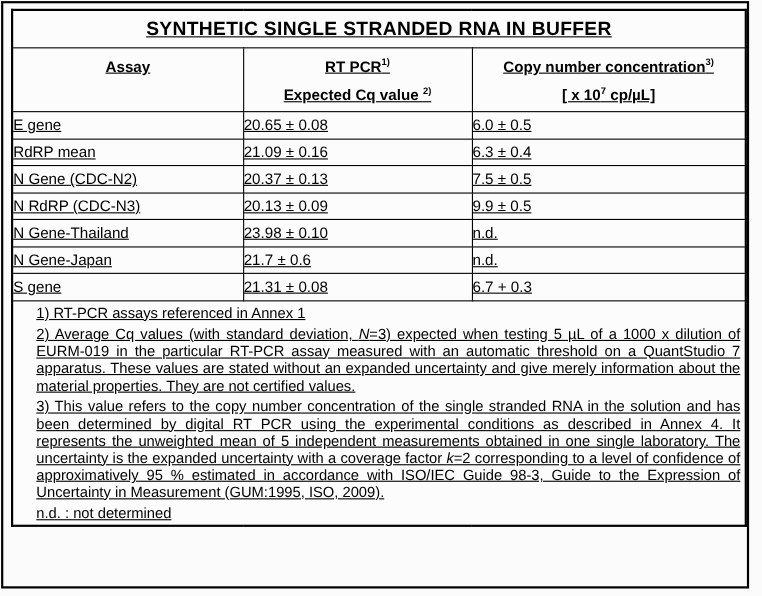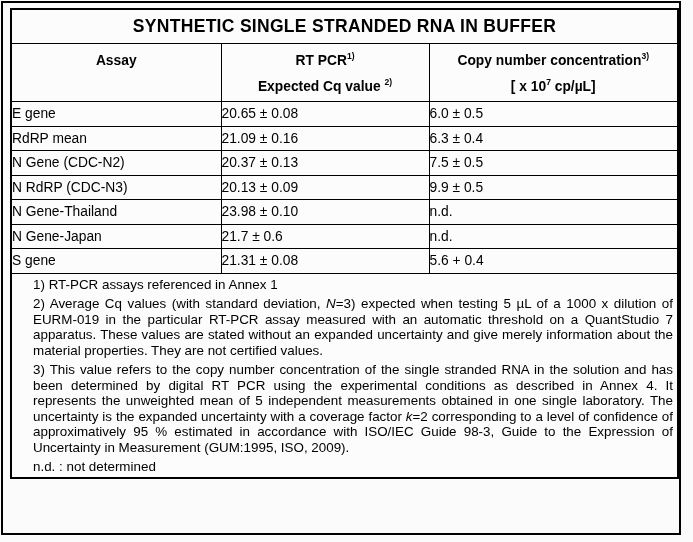--- a/index.html
+++ b/index.html
@@ -21,20 +21,21 @@
     pointer-events: none;
   }
   table.tbl {
     position: absolute;
     left: 10px; top: 8px;
     width: 667px;
     border-collapse: collapse;
     table-layout: fixed;
     background: #fcfcfc;
     border: 2px solid #000;
+    text-decoration: underline;
   }
   col.c1 { width: 210px; }
   col.c2 { width: 208px; }
   col.c3 { width: 249px; }
   td { border: 1px solid #000; padding: 0; vertical-align: middle; }
   .title-cell {
     height: 33px;
     text-align: center;
     font-weight: bold;
     font-size: 17.5px;
@@ -131,21 +132,21 @@
         <td class="data-cell">n.d.</td>
       </tr>
       <tr>
         <td class="data-cell">N Gene-Japan</td>
         <td class="data-cell">21.7 ± 0.6</td>
         <td class="data-cell">n.d.</td>
       </tr>
       <tr>
         <td class="data-cell">S gene</td>
         <td class="data-cell">21.31 ± 0.08</td>
-        <td class="data-cell">5.6 + 0.4</td>
+        <td class="data-cell">6.7 + 0.3</td>
       </tr>
 
       <tr>
         <td colspan="3" class="foot-cell">
           <p class="fn">1) RT-PCR assays referenced in Annex 1</p>
           <p class="fn"><span>2) Average Cq values (with standard deviation, </span><i>N</i><span>=3) expected when testing 5 µL of a 1000 x dilution of EURM-019 in the particular RT-PCR assay measured with an automatic threshold on a QuantStudio 7 apparatus. These values are stated without an expanded uncertainty and give merely information about the material properties. They are not certified values.</span></p>
           <p class="fn"><span>3) This value refers to the copy number concentration of the single stranded RNA in the solution and has been determined by digital RT PCR using the experimental conditions as described in Annex 4. It represents the unweighted mean of 5 independent measurements obtained in one single laboratory. The uncertainty is the expanded uncertainty with a coverage factor </span><i>k</i><span>=2 corresponding to a level of confidence of approximatively 95 % estimated in accordance with ISO/IEC Guide 98-3, Guide to the Expression of Uncertainty in Measurement (GUM:1995, ISO, 2009).</span></p>
           <p class="fn">n.d. : not determined</p>
         </td>
       </tr>

